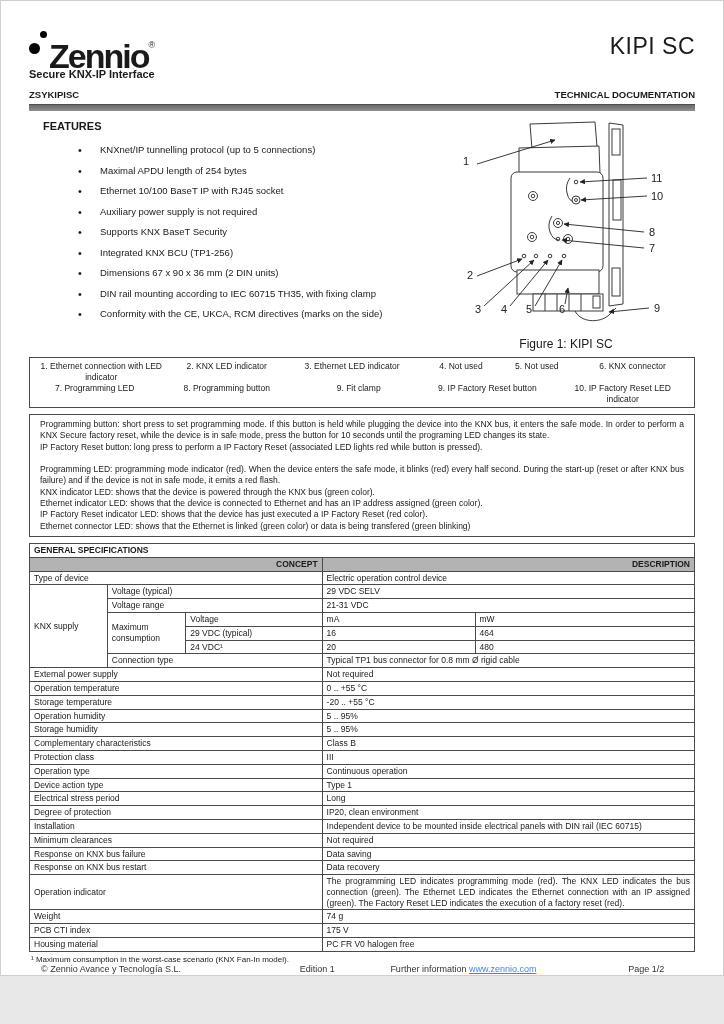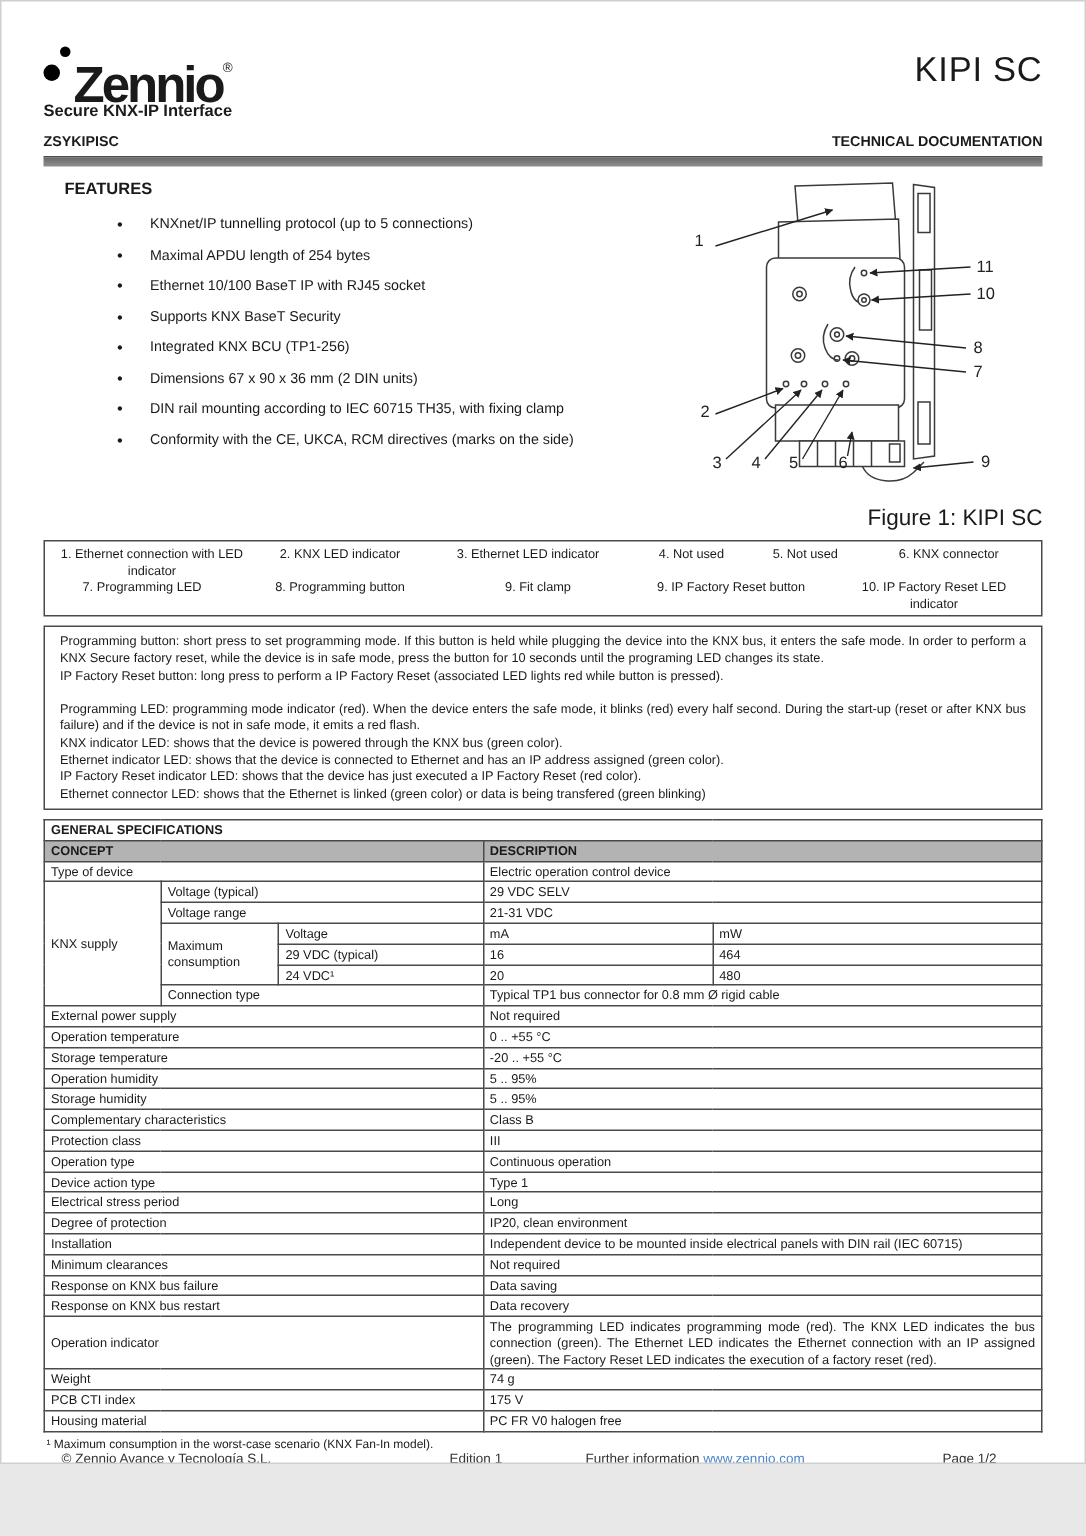--- a/index.html
+++ b/index.html
@@ -24,35 +24,35 @@
   
   .main { display: flex; margin-top: 9px; }
   .features-col { flex: 1; padding-left: 14px; }
   .features-title { font-size: 11px; font-weight: bold; }
   .features-list { list-style: none; margin: 12px 0 0; padding: 0 0 0 57px; }
   .features-list li { font-size: 9.5px; line-height: 12px; margin-bottom: 8.5px; position: relative; }
   .features-list li::before { content: "•"; position: absolute; left: -22px; font-size: 11px; }
   .figure-col { width: 258px; }
   .figure-box { position: relative; width: 250px; height: 212px; }
   .callout { position: absolute; font-size: 11px; color: #222; line-height: 11px; }
-  .figure-caption { text-align: right; font-size: 15px; margin-top: 5px; }
+  .figure-caption { text-align: center; font-size: 12px; margin-top: 5px; }
   
   .legend { border: 1px solid #4a4a4a; margin-top: 6px; padding: 3px 2px; font-size: 8.5px; line-height: 10.5px; }
   .legend-row { display: grid; }
   .legend-row1 { grid-template-columns: 21% 17% 21% 12% 11% 18%; }
   .legend-row2 { grid-template-columns: 19% 21% 19% 20% 21%; margin-top: 1px; }
   .legend-cell { text-align: center; padding: 0 4px; }
   
   .notes { border: 1px solid #4a4a4a; margin-top: 6px; padding: 4px 10px; font-size: 8.5px; line-height: 11.3px; text-align: justify; }
   .notes-line { min-height: 11.3px; }
   
   table.specs { width: 100%; border-collapse: collapse; table-layout: fixed; margin-top: 6px; }
   table.specs td { border: 1px solid #4a4a4a; font-size: 8.5px; line-height: 10.8px; padding: 1px 4px; vertical-align: middle; word-wrap: break-word; }
   td.t-title { font-weight: bold; font-size: 9px; padding: 2px 4px; }
-  td.t-head { background: #b3b3b3; font-weight: bold; }
+  td.t-head { background: #b3b3b3; font-weight: bold; text-align: right; }
   td.center { text-align: left; }
   td.justify { text-align: justify; }
   
   .footnote { font-size: 8px; margin-top: 3px; padding-left: 2px; }
   .footer { display: flex; align-items: baseline; font-size: 9px; color: #333; margin-top: 0; padding: 0 4px 0 12px; }
   .footer .f-copy { flex: 1.25; }
   .footer .f-edition { flex: 0.9; text-align: center; }
   .footer .f-info { flex: 1.3; text-align: left; }
   .footer .f-page { flex: 0.55; text-align: center; }
   .f-link { color: #4a86c8; text-decoration: underline; cursor: pointer; }
@@ -86,20 +86,21 @@
     <div class="features-col">
       <div class="features-title">FEATURES</div>
       <ul class="features-list">
 
           <li>KNXnet/IP tunnelling protocol (up to 5 connections)</li>
 
           <li>Maximal APDU length of 254 bytes</li>
 
           <li>Ethernet 10/100 BaseT IP with RJ45 socket</li>
 
+          <li>Auxiliary power supply is not required</li>
 
           <li>Supports KNX BaseT Security</li>
 
           <li>Integrated KNX BCU (TP1-256)</li>
 
           <li>Dimensions 67 x 90 x 36 mm (2 DIN units)</li>
 
           <li>DIN rail mounting according to IEC 60715 TH35, with fixing clamp</li>
 
           <li>Conformity with the CE, UKCA, RCM directives (marks on the side)</li>

